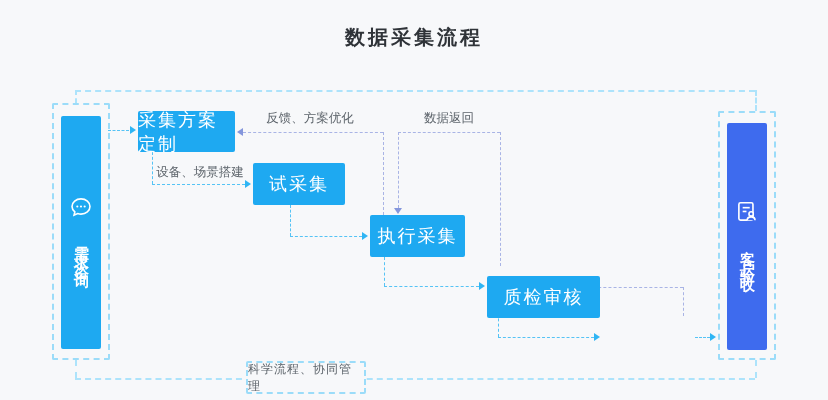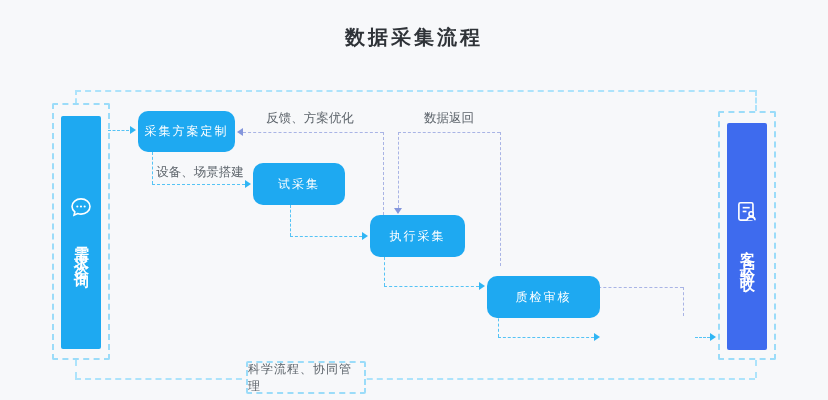--- a/index.html
+++ b/index.html
@@ -26,22 +26,22 @@
   .fb-line{border-color:var(--fb);}
   .loop-h{position:absolute;height:0;border-top:2px dashed var(--loop);}
   .loop-v{position:absolute;width:0;border-left:2px dashed var(--loop);}
   
   .arr{position:absolute;width:0;height:0;}
   .arr-r{border-top:4px solid transparent;border-bottom:4px solid transparent;border-left:6px solid var(--flow-arrow);}
   .arr-l{border-top:4px solid transparent;border-bottom:4px solid transparent;border-right:6px solid var(--fb-arrow);}
   .arr-d{border-left:4px solid transparent;border-right:4px solid transparent;border-top:6px solid var(--fb-arrow);}
   
   .step{position:absolute;display:flex;align-items:center;justify-content:center;
-        color:#fff;font-size:12px;letter-spacing:2px;background:var(--lblue);
-        border-radius:10px;z-index:3;}
+        color:#fff;font-size:18px;letter-spacing:2px;background:var(--lblue);
+        border-radius:2px;z-index:3;}
   .step.dark{background:var(--rblue);}
   
   .frame{position:absolute;border:2px dashed var(--frame);border-radius:2px;z-index:2;}
   .pillar{position:absolute;display:flex;flex-direction:column;align-items:center;
           justify-content:center;gap:13px;color:#fff;border-radius:2px;z-index:3;}
   .pillar .vtext{writing-mode:vertical-lr;text-orientation:upright;
                  font-size:15px;font-weight:bold;letter-spacing:9px;line-height:1;}
   
   .edge-label{position:absolute;font-size:12.5px;color:var(--label);text-align:center;z-index:4;}
   .badge{position:absolute;display:flex;align-items:center;justify-content:center;

